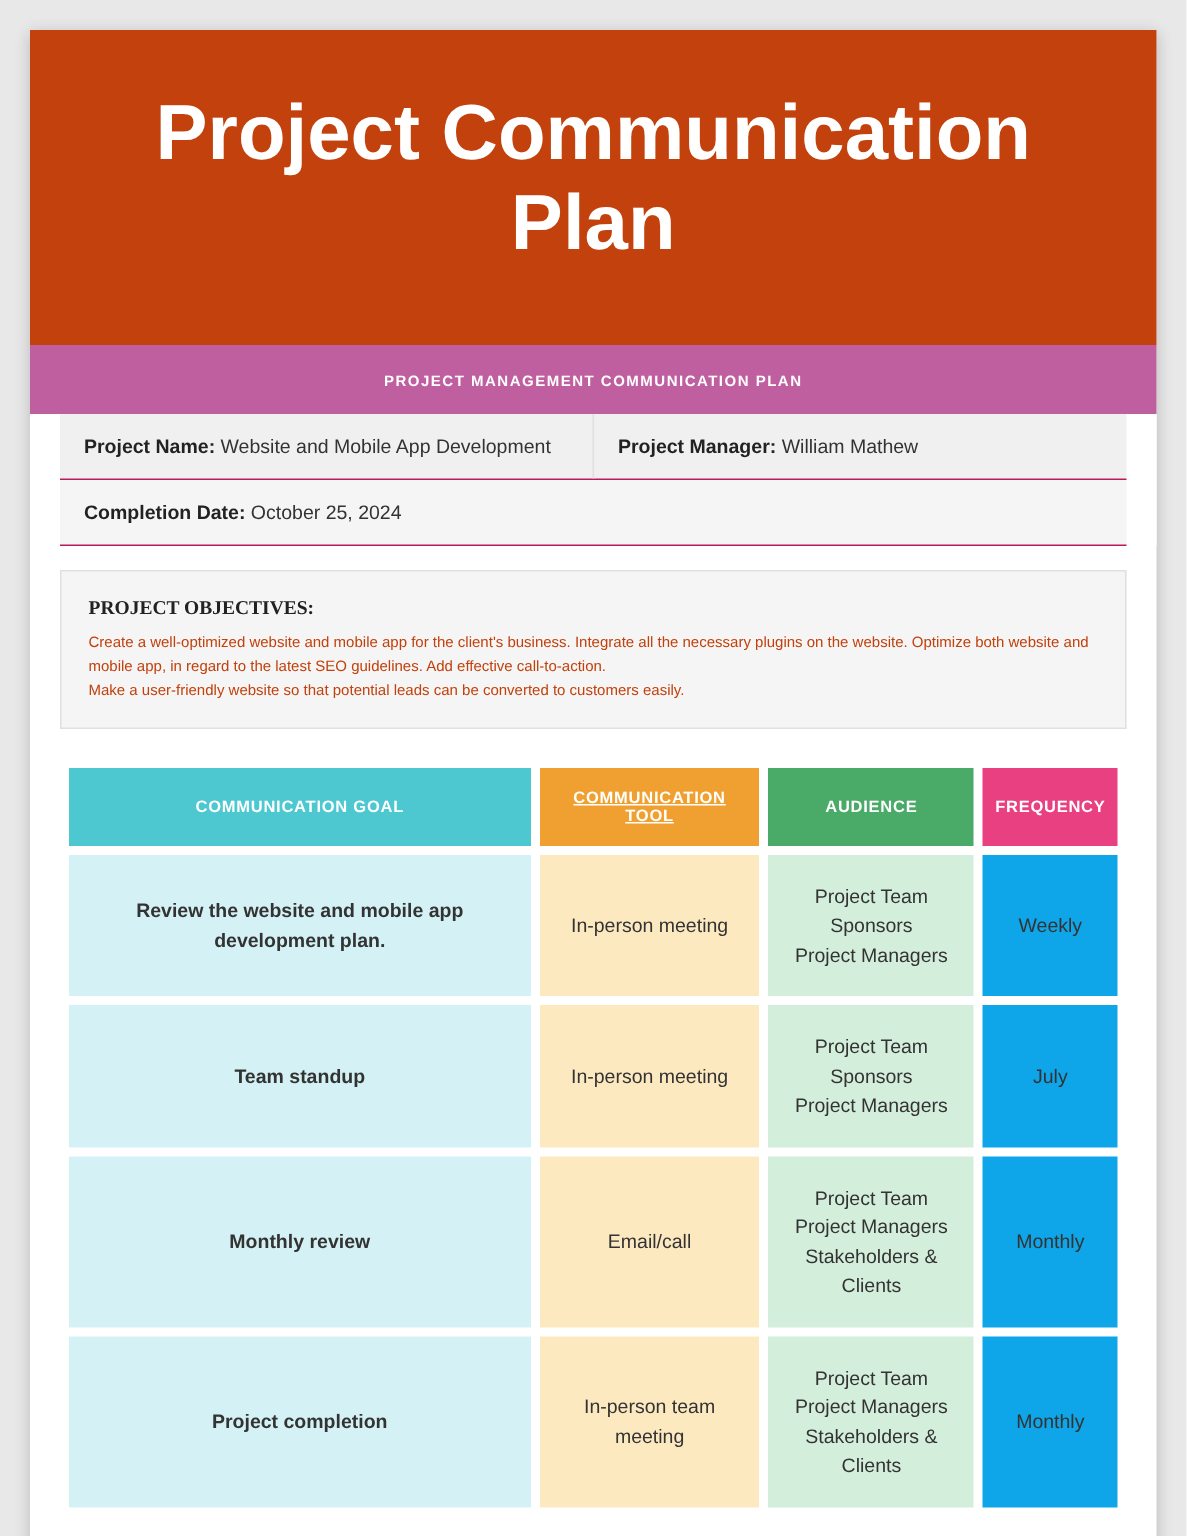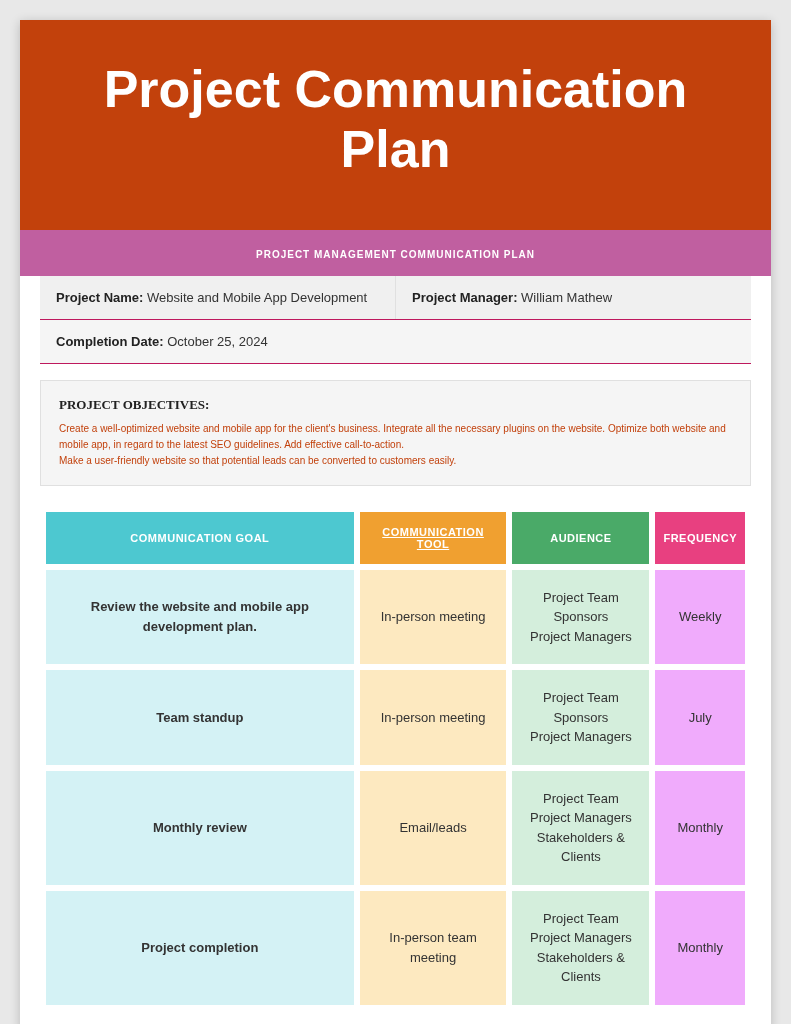--- a/index.html
+++ b/index.html
@@ -111,21 +111,21 @@
       padding: 18px 8px;
       text-align: center;
       font-size: 13px;
       color: #333;
       vertical-align: middle;
       line-height: 1.5;
     }
     .td-goal { background: #d4f2f5; font-weight: bold; }
     .td-tool { background: #fde9c0; margin-left: 40px; }
     .td-audience { background: #d4eedc; }
-    .td-frequency { background: #f0abfc; }
+    .td-frequency { background: #0ea5e9; }
   </style>
 </head>
 <body>
 
 <div class="page">
 
   <div class="header-banner">
     <h1>Project Communication Plan</h1>
   </div>
 
@@ -166,21 +166,21 @@
       <td class="td-frequency">Weekly</td>
     </tr>
           <tr>
       <td class="td-goal">Team standup</td>
       <td class="td-tool">In-person meeting</td>
       <td class="td-audience">Project Team<br>Sponsors<br>Project Managers</td>
       <td class="td-frequency">July</td>
     </tr>
           <tr>
       <td class="td-goal">Monthly review</td>
-      <td class="td-tool">Email/leads</td>
+      <td class="td-tool">Email/call</td>
       <td class="td-audience">Project Team<br>Project Managers<br>Stakeholders &amp; Clients</td>
       <td class="td-frequency">Monthly</td>
     </tr>
           <tr>
       <td class="td-goal">Project completion</td>
       <td class="td-tool">In-person team meeting</td>
       <td class="td-audience">Project Team<br>Project Managers<br>Stakeholders &amp; Clients</td>
       <td class="td-frequency">Monthly</td>
     </tr>
         </tbody>

